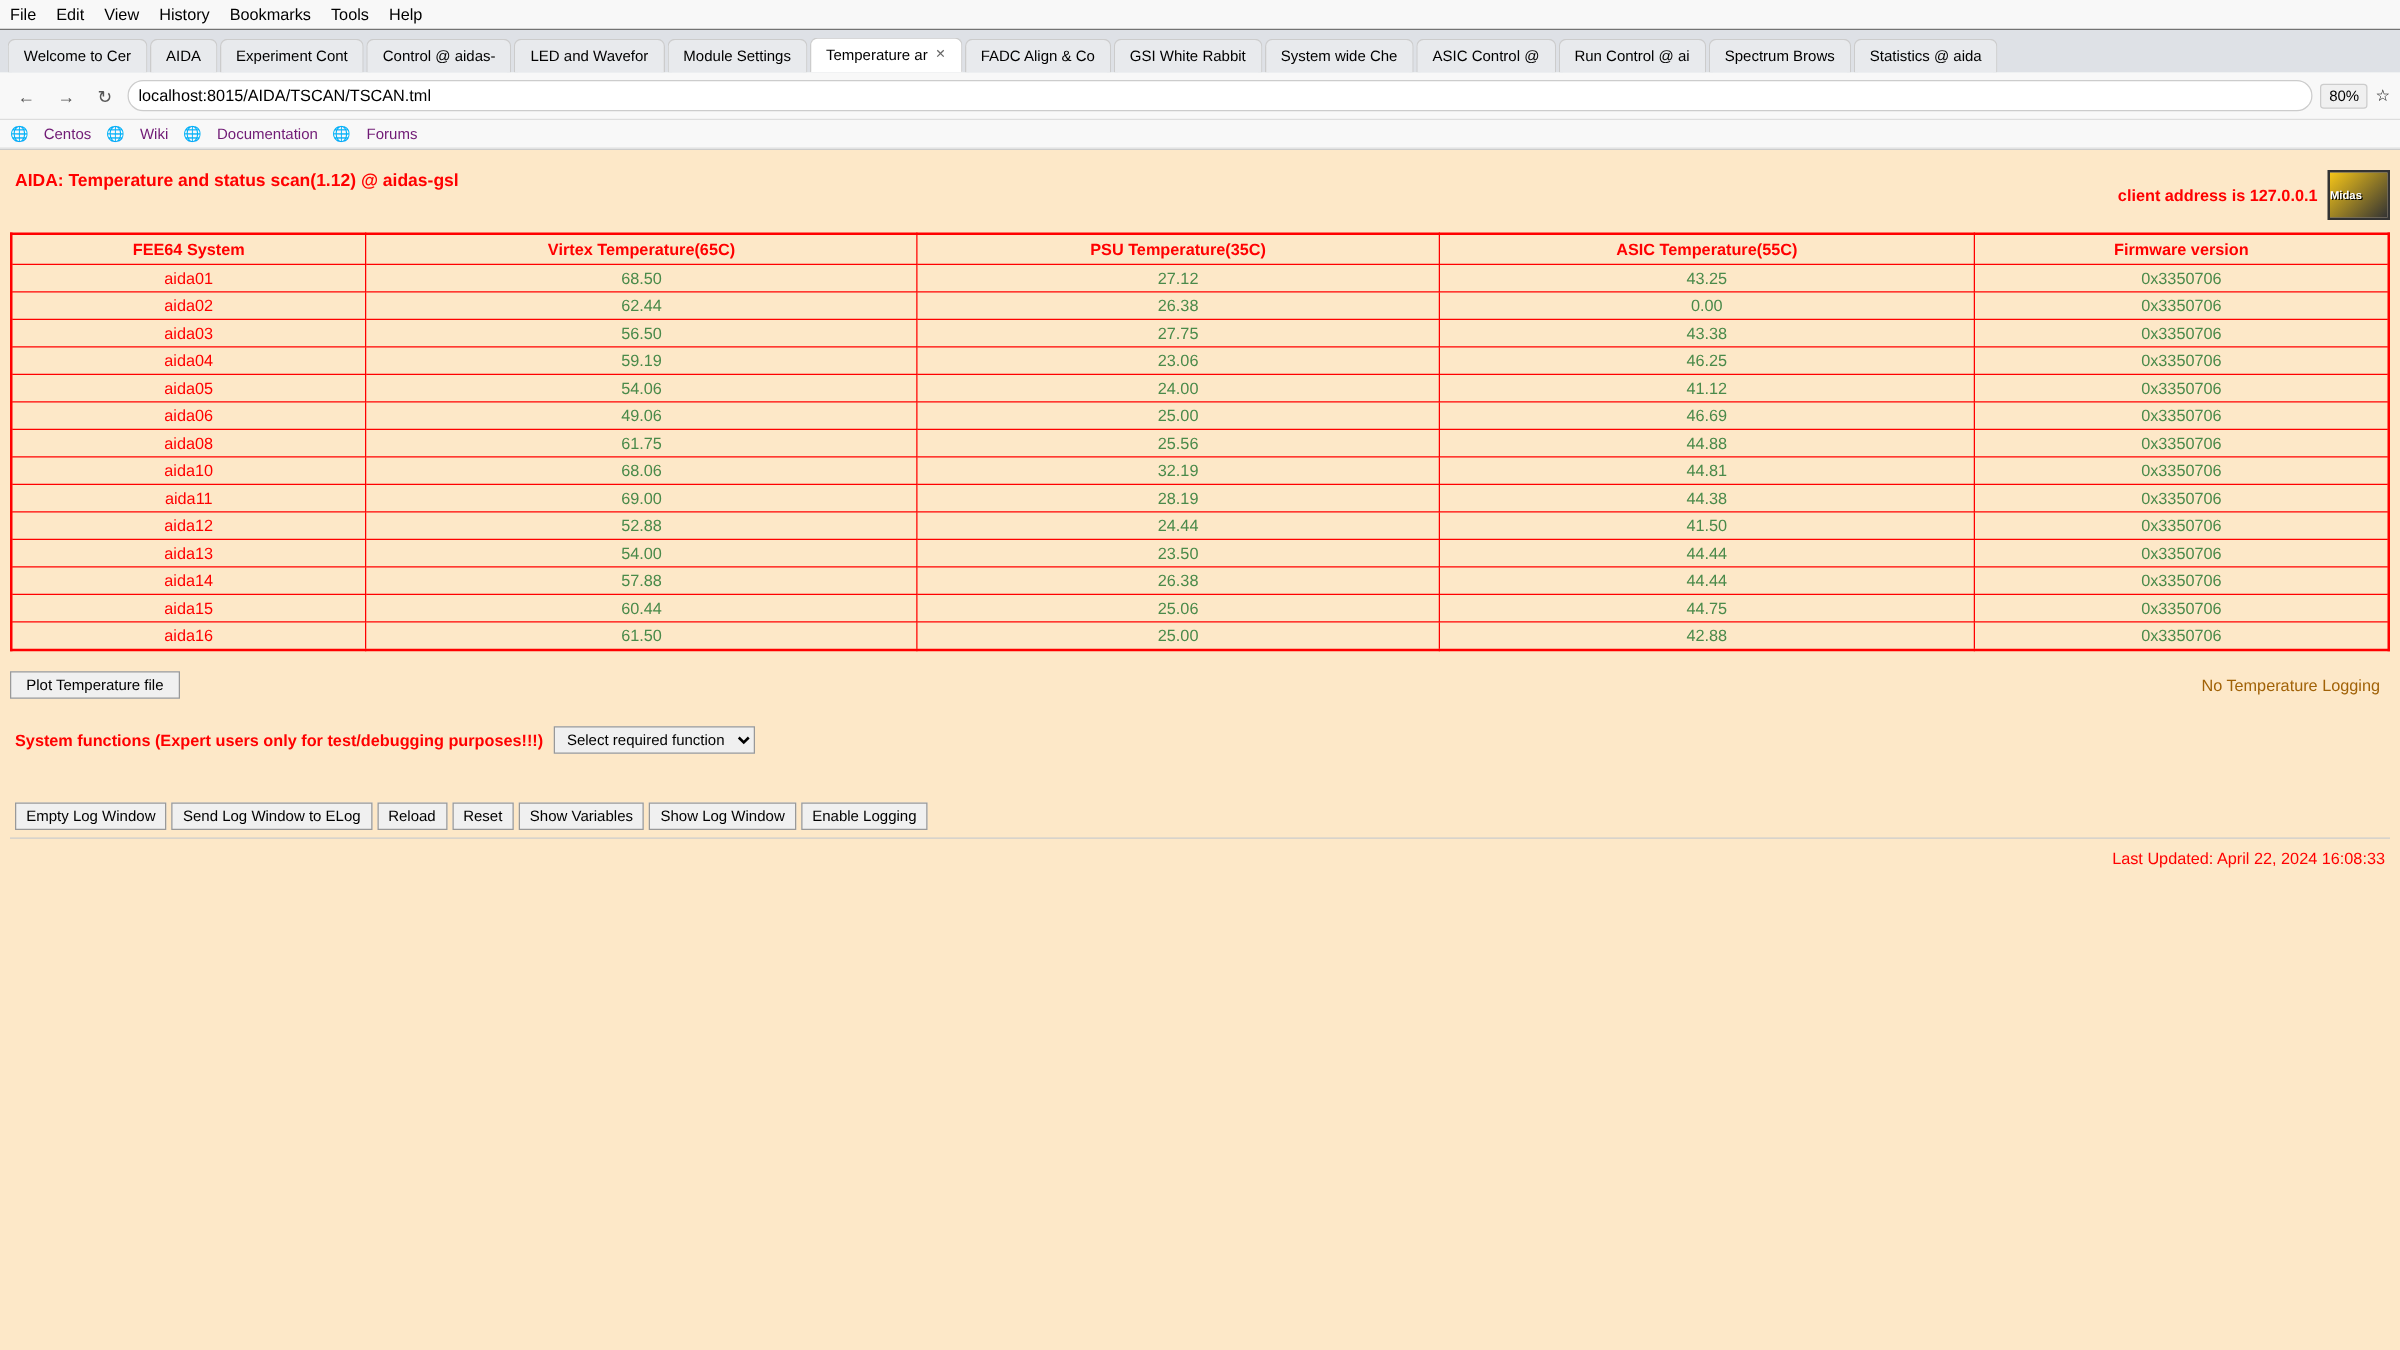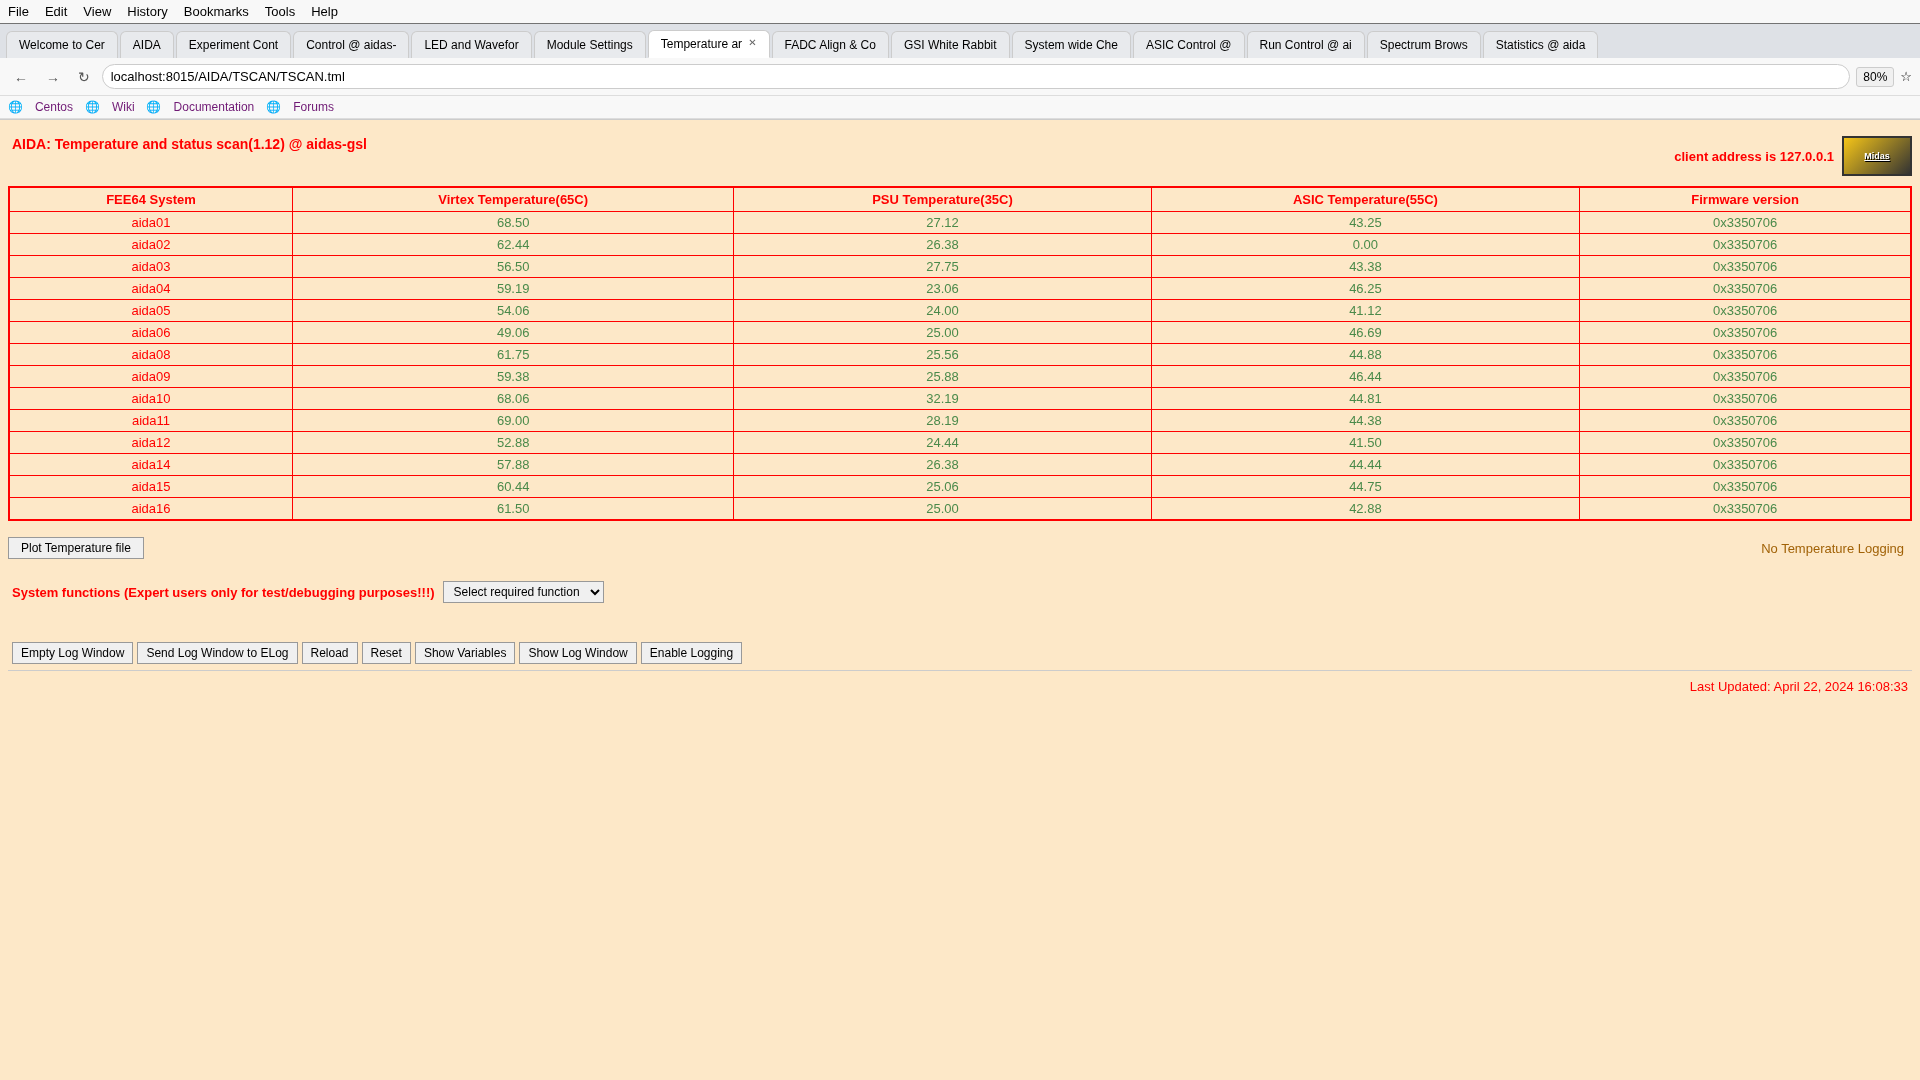--- a/index.html
+++ b/index.html
@@ -22,21 +22,21 @@
 
     .bookmarks-bar { display: flex; align-items: center; padding: 4px 8px; background: #f8f8f8; border-bottom: 1px solid #ddd; gap: 12px; font-size: 12px; }
     .bookmark-item { display: flex; align-items: center; gap: 4px; cursor: pointer; color: #701a75; }
 
     
     .page-content { background: #fde8c8; min-height: calc(1080px - 120px); padding: 8px; }
 
     .page-title { color: red; font-weight: bold; font-size: 14px; display: flex; justify-content: space-between; align-items: center; padding: 8px 4px; }
     .client-address { color: red; font-weight: bold; }
 
-    .midas-logo { width: 70px; height: 40px; background: linear-gradient(135deg, #f5c518, #333); display: flex; align-items: center; justify-content: center; font-size: 10px; font-weight: bold; color: white; border: 2px solid #333; text-decoration: underline; }
+    .midas-logo { width: 50px; height: 40px; background: linear-gradient(135deg, #f5c518, #333); display: flex; align-items: center; justify-content: flex-start; font-size: 10px; font-weight: bold; color: white; border: 2px solid #333; }
 
     
     .temp-table { width: 100%; border-collapse: collapse; margin-top: 10px; border: 2px solid red; }
     .temp-table th { background: #fde8c8; color: red; border: 1px solid red; padding: 4px 8px; text-align: center; font-weight: bold; font-size: 13px; }
     .temp-table td { border: 1px solid red; padding: 3px 8px; text-align: center; font-size: 13px; }
     .temp-table td:first-child { color: red; }
     .temp-table td:not(:first-child) { color: #4a8a4a; }
 
     .plot-btn-row { display: flex; justify-content: center; align-items: center; margin: 8px 0; }
     .plot-btn { padding: 3px 12px; background: #f0f0f0; border: 1px solid #999; cursor: pointer; font-size: 12px; }
@@ -203,45 +203,45 @@
           <td>0x3350706</td>
         </tr>
         <tr>
           <td>aida08</td>
           <td>61.75</td>
           <td>25.56</td>
           <td>44.88</td>
           <td>0x3350706</td>
         </tr>
         <tr>
-          <td>aida09</td>
-          <td>59.38</td>
-          <td>25.88</td>
-          <td>46.44</td>
-          <td>0x3350706</td>
-        </tr>
-        <tr>
           <td>aida10</td>
           <td>68.06</td>
           <td>32.19</td>
           <td>44.81</td>
           <td>0x3350706</td>
         </tr>
         <tr>
           <td>aida11</td>
           <td>69.00</td>
           <td>28.19</td>
           <td>44.38</td>
           <td>0x3350706</td>
         </tr>
         <tr>
           <td>aida12</td>
           <td>52.88</td>
           <td>24.44</td>
           <td>41.50</td>
+          <td>0x3350706</td>
+        </tr>
+        <tr>
+          <td>aida13</td>
+          <td>54.00</td>
+          <td>23.50</td>
+          <td>44.44</td>
           <td>0x3350706</td>
         </tr>
         <tr>
           <td>aida14</td>
           <td>57.88</td>
           <td>26.38</td>
           <td>44.44</td>
           <td>0x3350706</td>
         </tr>
         <tr>

